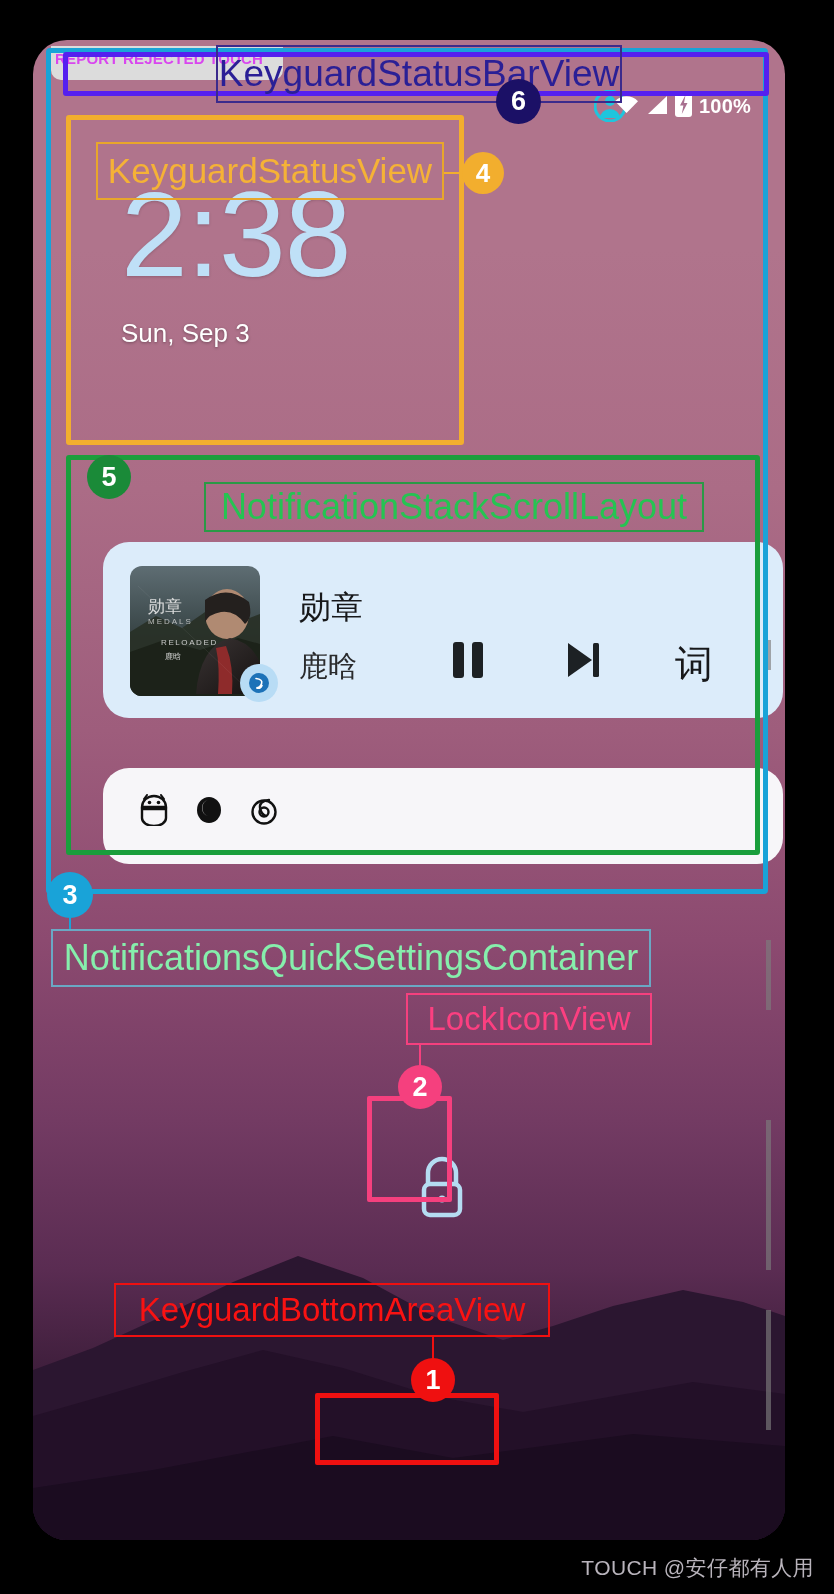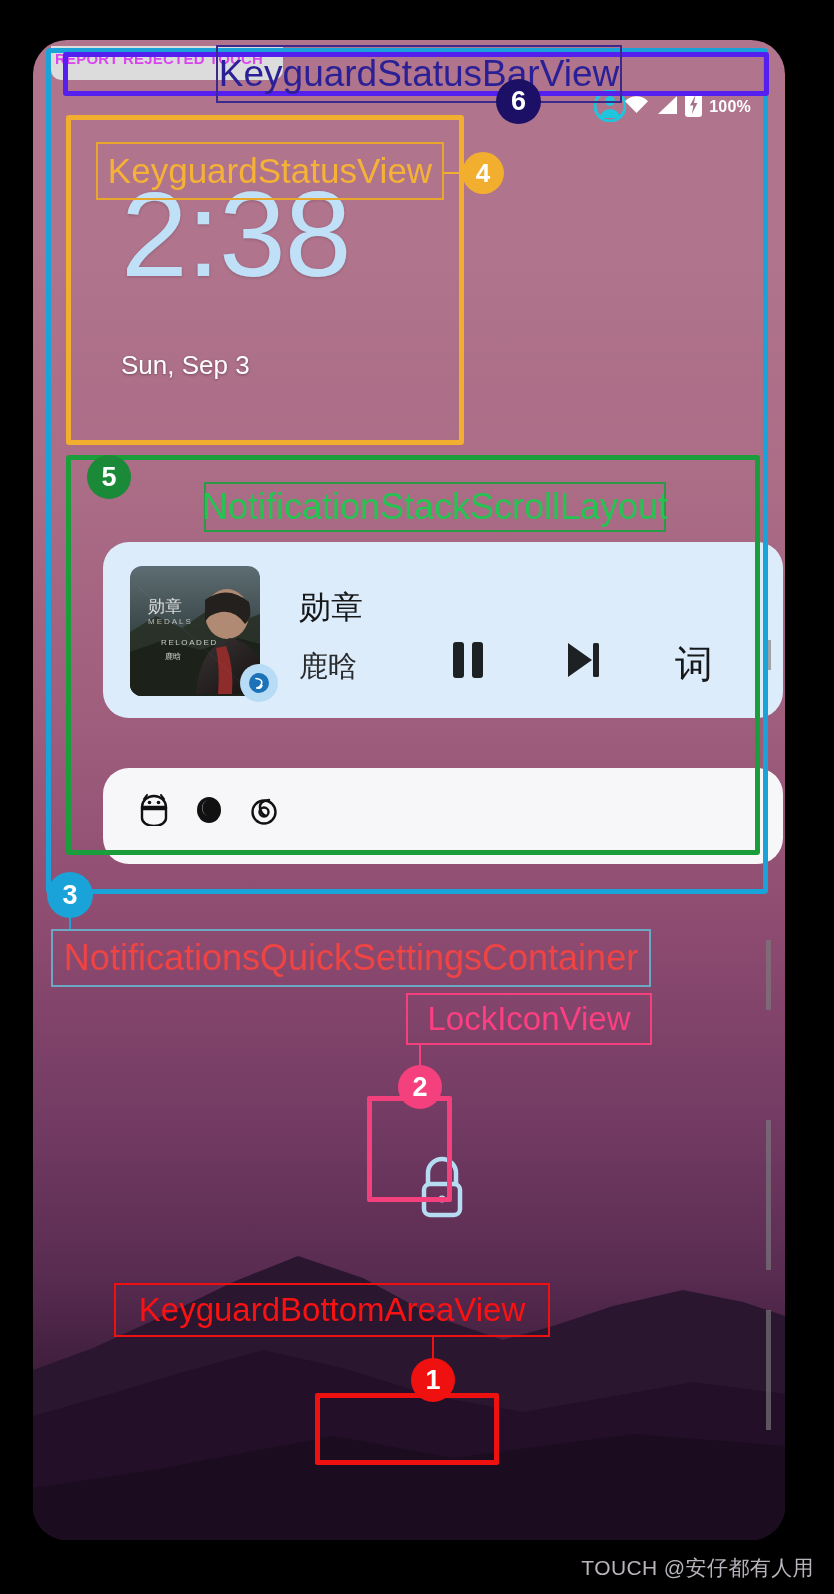--- a/index.html
+++ b/index.html
@@ -46,30 +46,30 @@
     color:#d946ef;font-size:15px;font-weight:700;letter-spacing:.2px;
     white-space:nowrap;overflow:hidden;
   }
   #avatar-ic{
     position:absolute;left:561px;top:50px;width:32px;height:32px;
   }
   #sb-right{
     position:absolute;right:34px;top:52px;display:flex;align-items:center;gap:7px;
     color:#fff;
   }
-  #sb-right .pct{font-size:16px;font-weight:600;letter-spacing:.2px;}
+  #sb-right .pct{font-size:20px;font-weight:600;letter-spacing:.2px;}
 
   
   #clockwrap{position:absolute;left:88px;top:140px;}
   #clock{
     font-size:120px;line-height:108px;color:#bfe0f7;font-weight:400;
     letter-spacing:-1px;text-shadow:0 1px 3px rgba(0,0,0,.18);
   }
   #datetext{
-    margin-top:62px;font-size:26px;color:#fff;font-weight:400;
+    margin-top:30px;font-size:26px;color:#fff;font-weight:400;
     text-shadow:0 1px 3px rgba(0,0,0,.35);
   }
 
   
   #media{
     position:absolute;left:70px;top:502px;width:680px;height:176px;
     background:#dcecfa;border-radius:26px;
   }
   #art{
     position:absolute;left:27px;top:24px;width:130px;height:130px;border-radius:12px;
@@ -124,35 +124,35 @@
     font-weight:400;white-space:nowrap;
   }
   .badge{
     position:absolute;border-radius:50%;display:flex;align-items:center;justify-content:center;
     color:#fff;font-weight:700;
   }
   .aline{position:absolute;}
 
   
   #b-cyan{left:46px;top:48px;width:722px;height:846px;border:5px solid #19a3d8;border-radius:4px;}
-  #l-cyan{left:51px;top:929px;width:600px;height:58px;border-color:#6aa8c4;color:#ef4444;font-size:36px;}
+  #l-cyan{left:51px;top:929px;width:600px;height:58px;border-color:#6aa8c4;color:#86efac;font-size:36px;}
   #badge3{left:47px;top:872px;width:46px;height:46px;background:#19a3d8;font-size:27px;}
   #ln3{left:69px;top:916px;width:2px;height:14px;background:#19a3d8;}
 
   #b-purple{left:63px;top:52px;width:706px;height:44px;border:5px solid #5520ef;border-radius:3px;}
   #l-purple{left:192px;top:45px;width:406px;height:58px;border-color:#3b2a8c;color:#2a1f96;font-size:37px;margin-left:24px;}
   #badge6{left:496px;top:79px;width:45px;height:45px;background:#1b1066;font-size:27px;}
 
   #b-orange{left:66px;top:115px;width:398px;height:330px;border:5px solid #f2ae2e;border-radius:3px;}
   #l-orange{left:96px;top:142px;width:348px;height:58px;border-color:#e8a62b;color:#f5b236;font-size:35px;}
   #badge4{left:462px;top:152px;width:42px;height:42px;background:#f2ae2e;font-size:26px;}
   #ln4{left:444px;top:172px;width:20px;height:2px;background:#f2ae2e;}
 
   #b-green{left:66px;top:455px;width:694px;height:400px;border:5px solid #1a9e3c;border-radius:3px;}
-  #l-green{left:204px;top:482px;width:462px;height:50px;border-color:#2a9a46;color:#25c452;font-size:36px;}
+  #l-green{left:204px;top:482px;width:500px;height:50px;border-color:#2a9a46;color:#25c452;font-size:36px;}
   #badge5{left:87px;top:455px;width:44px;height:44px;background:#1a8a38;font-size:27px;}
 
   #b-pink{left:367px;top:1096px;width:85px;height:106px;border:5px solid #f5407e;border-radius:2px;}
   #l-pink{left:406px;top:993px;width:246px;height:52px;border-color:#f5407e;color:#fc3f80;font-size:33px;}
   #badge2{left:398px;top:1065px;width:44px;height:44px;background:#f5407e;font-size:27px;}
   #ln2{left:419px;top:1045px;width:2px;height:21px;background:#f5407e;}
 
   #b-red{left:315px;top:1393px;width:184px;height:72px;border:5px solid #ef1010;border-radius:2px;}
   #l-red{left:114px;top:1283px;width:436px;height:54px;border-color:#ef1010;color:#fa1212;font-size:33px;}
   #badge1{left:411px;top:1358px;width:44px;height:44px;background:#ef1010;font-size:27px;}

